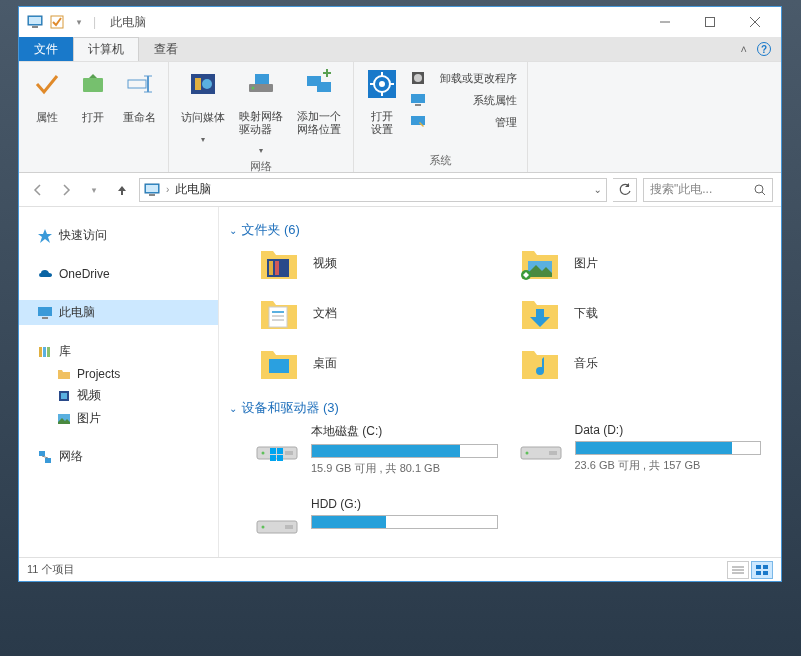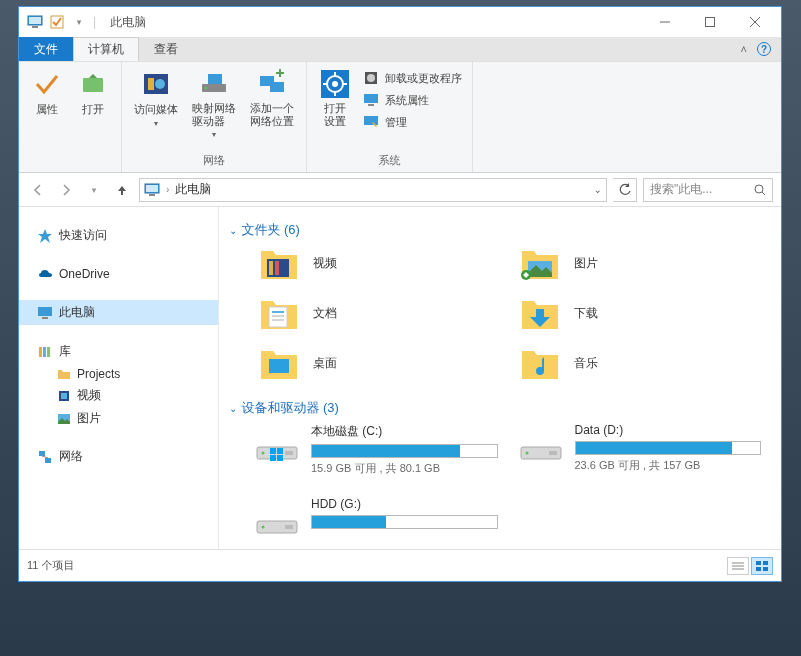--- a/index.html
+++ b/index.html
@@ -14,23 +14,23 @@
 .win-btn { width: 45px; height: 28px; display: flex; align-items: center; justify-content: center; color: #666; }
 .ribbon-tabs { height: 24px; display: flex; align-items: stretch; background: #e5e5e5; }
 .ribbon-tab { padding: 0 14px; display: flex; align-items: center; font-size: 12px; color: #444; border: 1px solid transparent; }
 .ribbon-tab.file { background: #1979ca; color: #fff; }
 .ribbon-tab.active { background: #f5f6f7; border: 1px solid #d0d0d0; border-bottom: none; }
 .ribbon-toggle { margin-left: auto; display: flex; align-items: center; gap: 10px; padding-right: 10px; color: #666; }
 .ribbon-body { height: 112px; background: #f5f6f7; border-top: 1px solid #e0e0e0; border-bottom: 1px solid #d0d0d0; display: flex; }
 .ribbon-group { display: flex; flex-direction: column; border-right: 1px solid #e0e0e0; padding: 4px 6px 2px; }
 .ribbon-group-items { flex: 1; display: flex; align-items: flex-start; gap: 2px; }
 .ribbon-group-label { text-align: center; font-size: 11px; color: #666; padding: 2px 0; }
-.ribbon-btn { display: flex; flex-direction: column; align-items: center; padding: 2px 6px; font-size: 11px; color: #444; gap: 2px; min-width: 40px; }
+.ribbon-btn { display: flex; flex-direction: column; align-items: center; padding: 2px 6px; font-size: 11px; color: #444; gap: 10px; min-width: 40px; }
 .ribbon-btn .ico { width: 32px; height: 32px; display: flex; align-items: center; justify-content: center; }
-.ribbon-btn-sm { display: flex; align-items: center; gap: 6px; font-size: 11px; color: #444; padding: 2px 4px; }
+.ribbon-btn-sm { display: flex; align-items: center; gap: 14px; font-size: 11px; color: #444; padding: 2px 4px; justify-content: space-between; }
 .ribbon-btn-sm .ico-sm { width: 16px; height: 16px; display: flex; align-items: center; justify-content: center; }
 .ribbon-col { display: flex; flex-direction: column; gap: 2px; padding-top: 2px; }
 .nav-bar { height: 34px; border-bottom: 1px solid #e0e0e0; display: flex; align-items: center; gap: 6px; padding: 0 8px; }
 .nav-arrow { width: 22px; height: 22px; display: flex; align-items: center; justify-content: center; color: #999; }
 .nav-arrow.enabled { color: #585858; }
 .addr-bar { flex: 1; height: 24px; border: 1px solid #ccc; display: flex; align-items: center; padding: 0 4px; gap: 6px; font-size: 12px; }
 .addr-bar .crumb { color: #333; }
 .addr-drop { margin-left: auto; color: #666; font-size: 10px; }
 .refresh { width: 24px; height: 24px; border: 1px solid #ccc; border-left: none; display: flex; align-items: center; justify-content: center; color: #555; }
 .search-box { width: 130px; height: 24px; border: 1px solid #ccc; display: flex; align-items: center; padding: 0 6px; font-size: 12px; color: #888; }
@@ -49,21 +49,21 @@
 .folder-item { display: flex; align-items: center; gap: 14px; font-size: 12px; color: #333; }
 .folder-icon { width: 40px; height: 36px; position: relative; }
 .drives-grid { display: grid; grid-template-columns: 1fr 1fr; padding-left: 36px; row-gap: 18px; column-gap: 20px; padding-right: 20px; gap: 21px; }
 .drive-item { display: flex; gap: 12px; font-size: 12px; }
 .drive-icon { width: 44px; height: 40px; display: flex; align-items: flex-end; justify-content: center; }
 .drive-info { flex: 1; }
 .drive-name { color: #333; margin-bottom: 4px; }
 .drive-bar { height: 14px; border: 1px solid #b8b8b8; background: #fff; margin-bottom: 3px; position: relative; }
 .drive-fill { position: absolute; left: 0; top: 0; bottom: 0; background: #26a0da; }
 .drive-stats { color: #6a6a6a; font-size: 11px; }
-.status-bar { height: 32px; border-top: 1px solid #e0e0e0; display: flex; align-items: center; padding: 0 8px; font-size: 11px; color: #555; justify-content: space-between; }
+.status-bar { height: 24px; border-top: 1px solid #e0e0e0; display: flex; align-items: center; padding: 0 8px; font-size: 11px; color: #555; justify-content: space-between; }
 .status-bar .sb-spacer { flex: 1; }
 .view-btns { display: flex; gap: 2px; }
 .view-btn { width: 22px; height: 18px; border: 1px solid #ccc; display: flex; align-items: center; justify-content: center; }
 .view-btn.active { background: #cce8ff; border-color: #7ab8e8; }
 svg { display: block; }
 </style>
 </head>
 <body>
 
 <div class="window">
@@ -130,20 +130,31 @@
           <span>属性</span>
         </div>
         <div class="ribbon-btn">
           <span class="ico">
               <svg width="32" height="32">
                 <rect x="6" y="10" width="20" height="14" fill="#76c06e" rx="1"></rect>
                 <path d="M16 6 L20 10 L12 10 Z" fill="#5aa052"></path>
               </svg>
             </span>
           <span>打开</span>
+        </div>
+        <div class="ribbon-btn">
+          <span class="ico">
+              <svg width="32" height="32">
+                <rect x="4" y="12" width="18" height="8" fill="none" stroke="#5a9ad0"></rect>
+                <line x1="24" y1="8" x2="24" y2="24" stroke="#5a9ad0" stroke-width="2"></line>
+                <line x1="20" y1="8" x2="28" y2="8" stroke="#5a9ad0"></line>
+                <line x1="20" y1="24" x2="28" y2="24" stroke="#5a9ad0"></line>
+              </svg>
+            </span>
+          <span>重命名</span>
         </div>
       </div>
     </div>
 
     <div class="ribbon-group">
       <div class="ribbon-group-items">
         <div class="ribbon-btn">
           <span class="ico">
               <svg width="32" height="32">
                 <rect x="4" y="6" width="24" height="20" fill="#2a4a8a"></rect>

